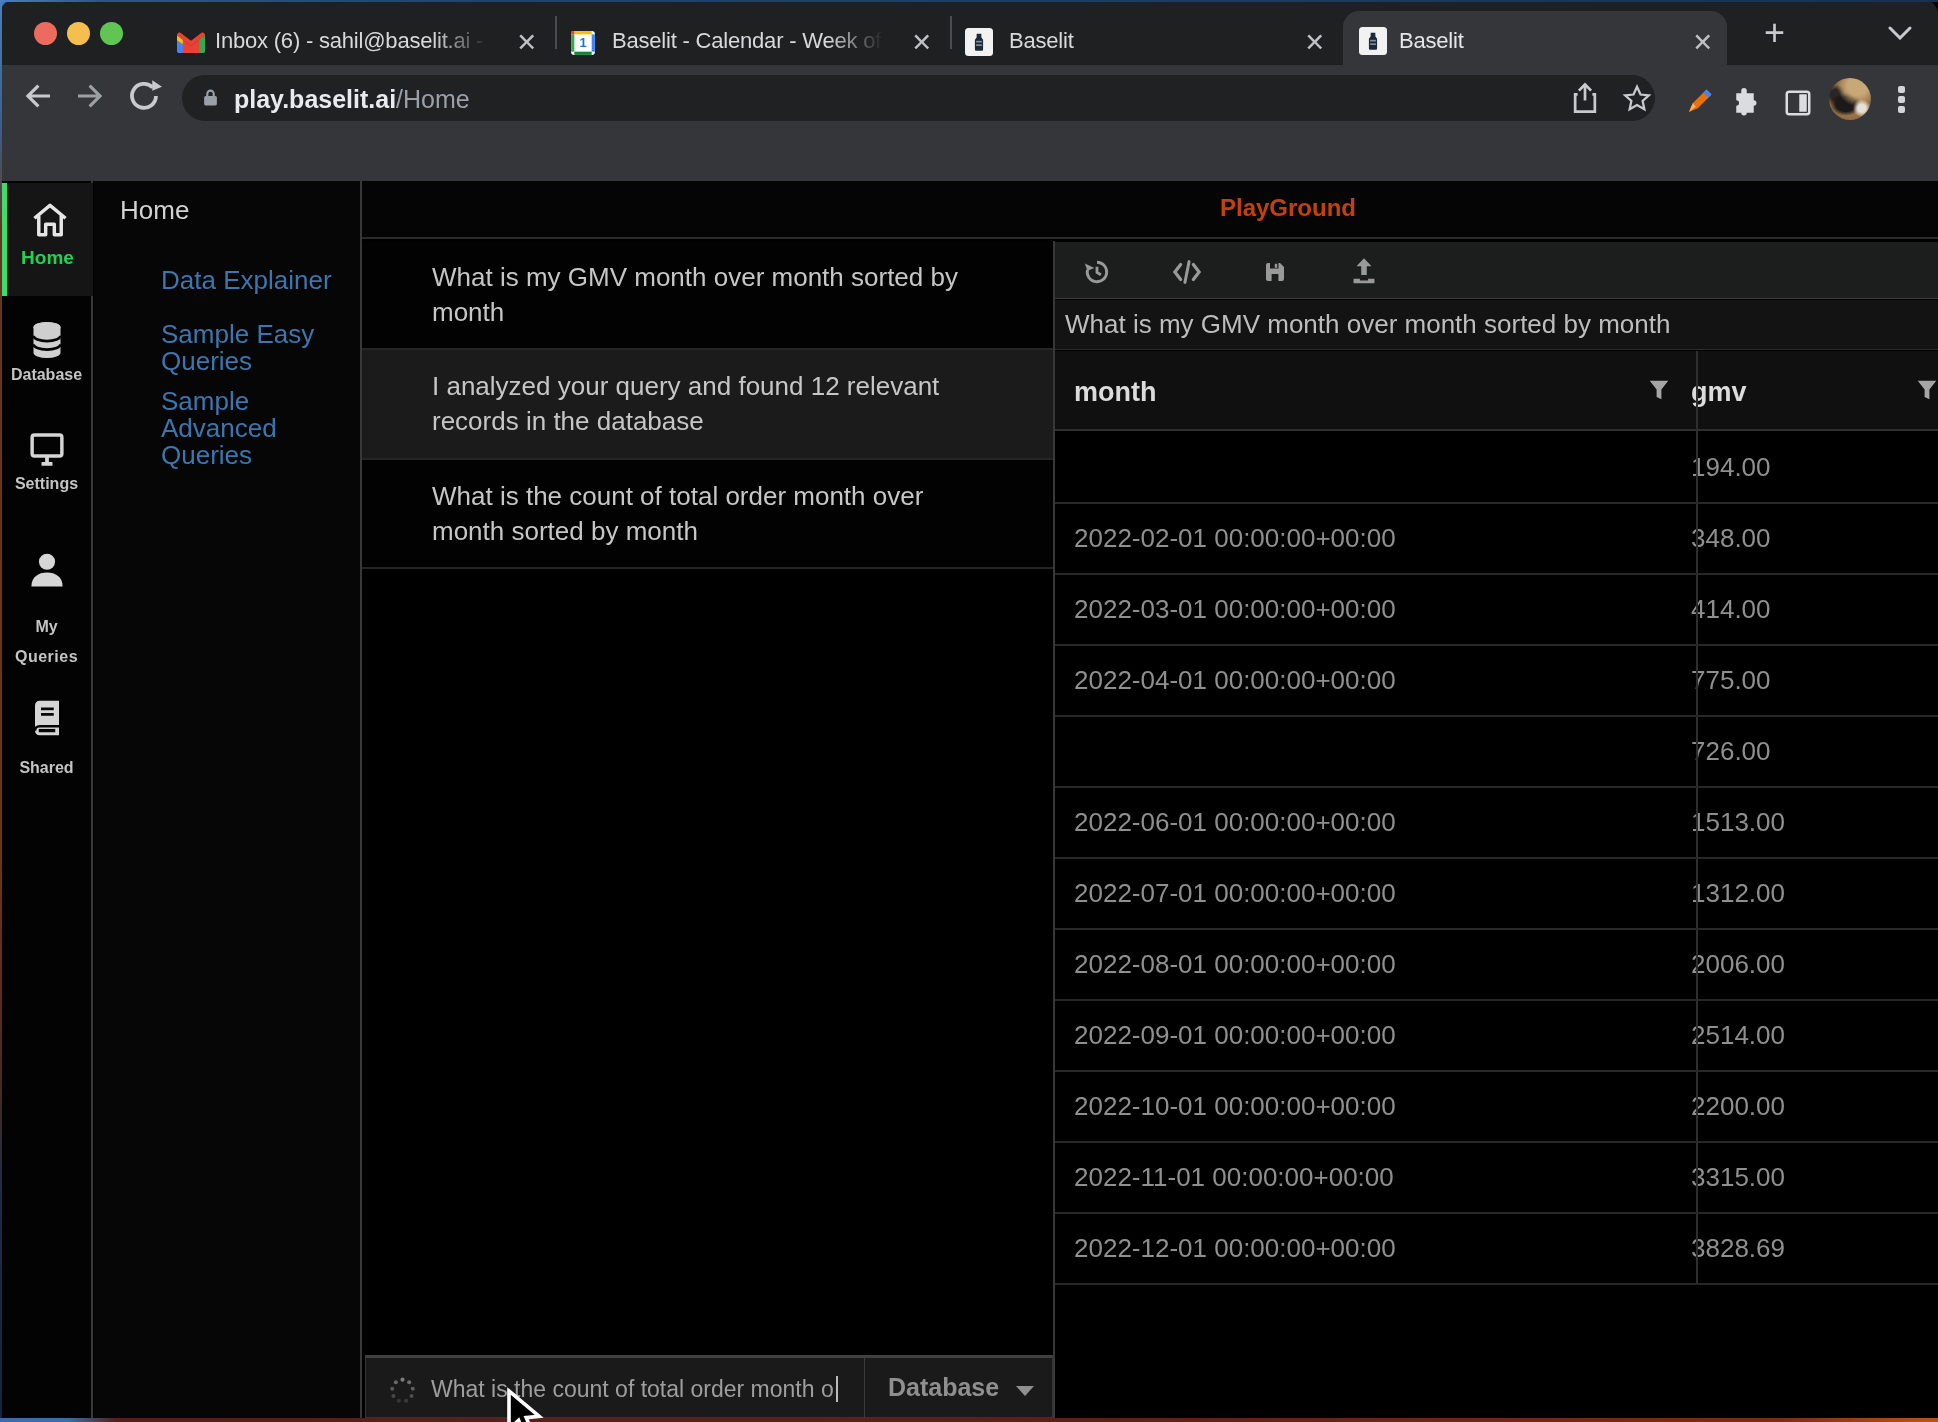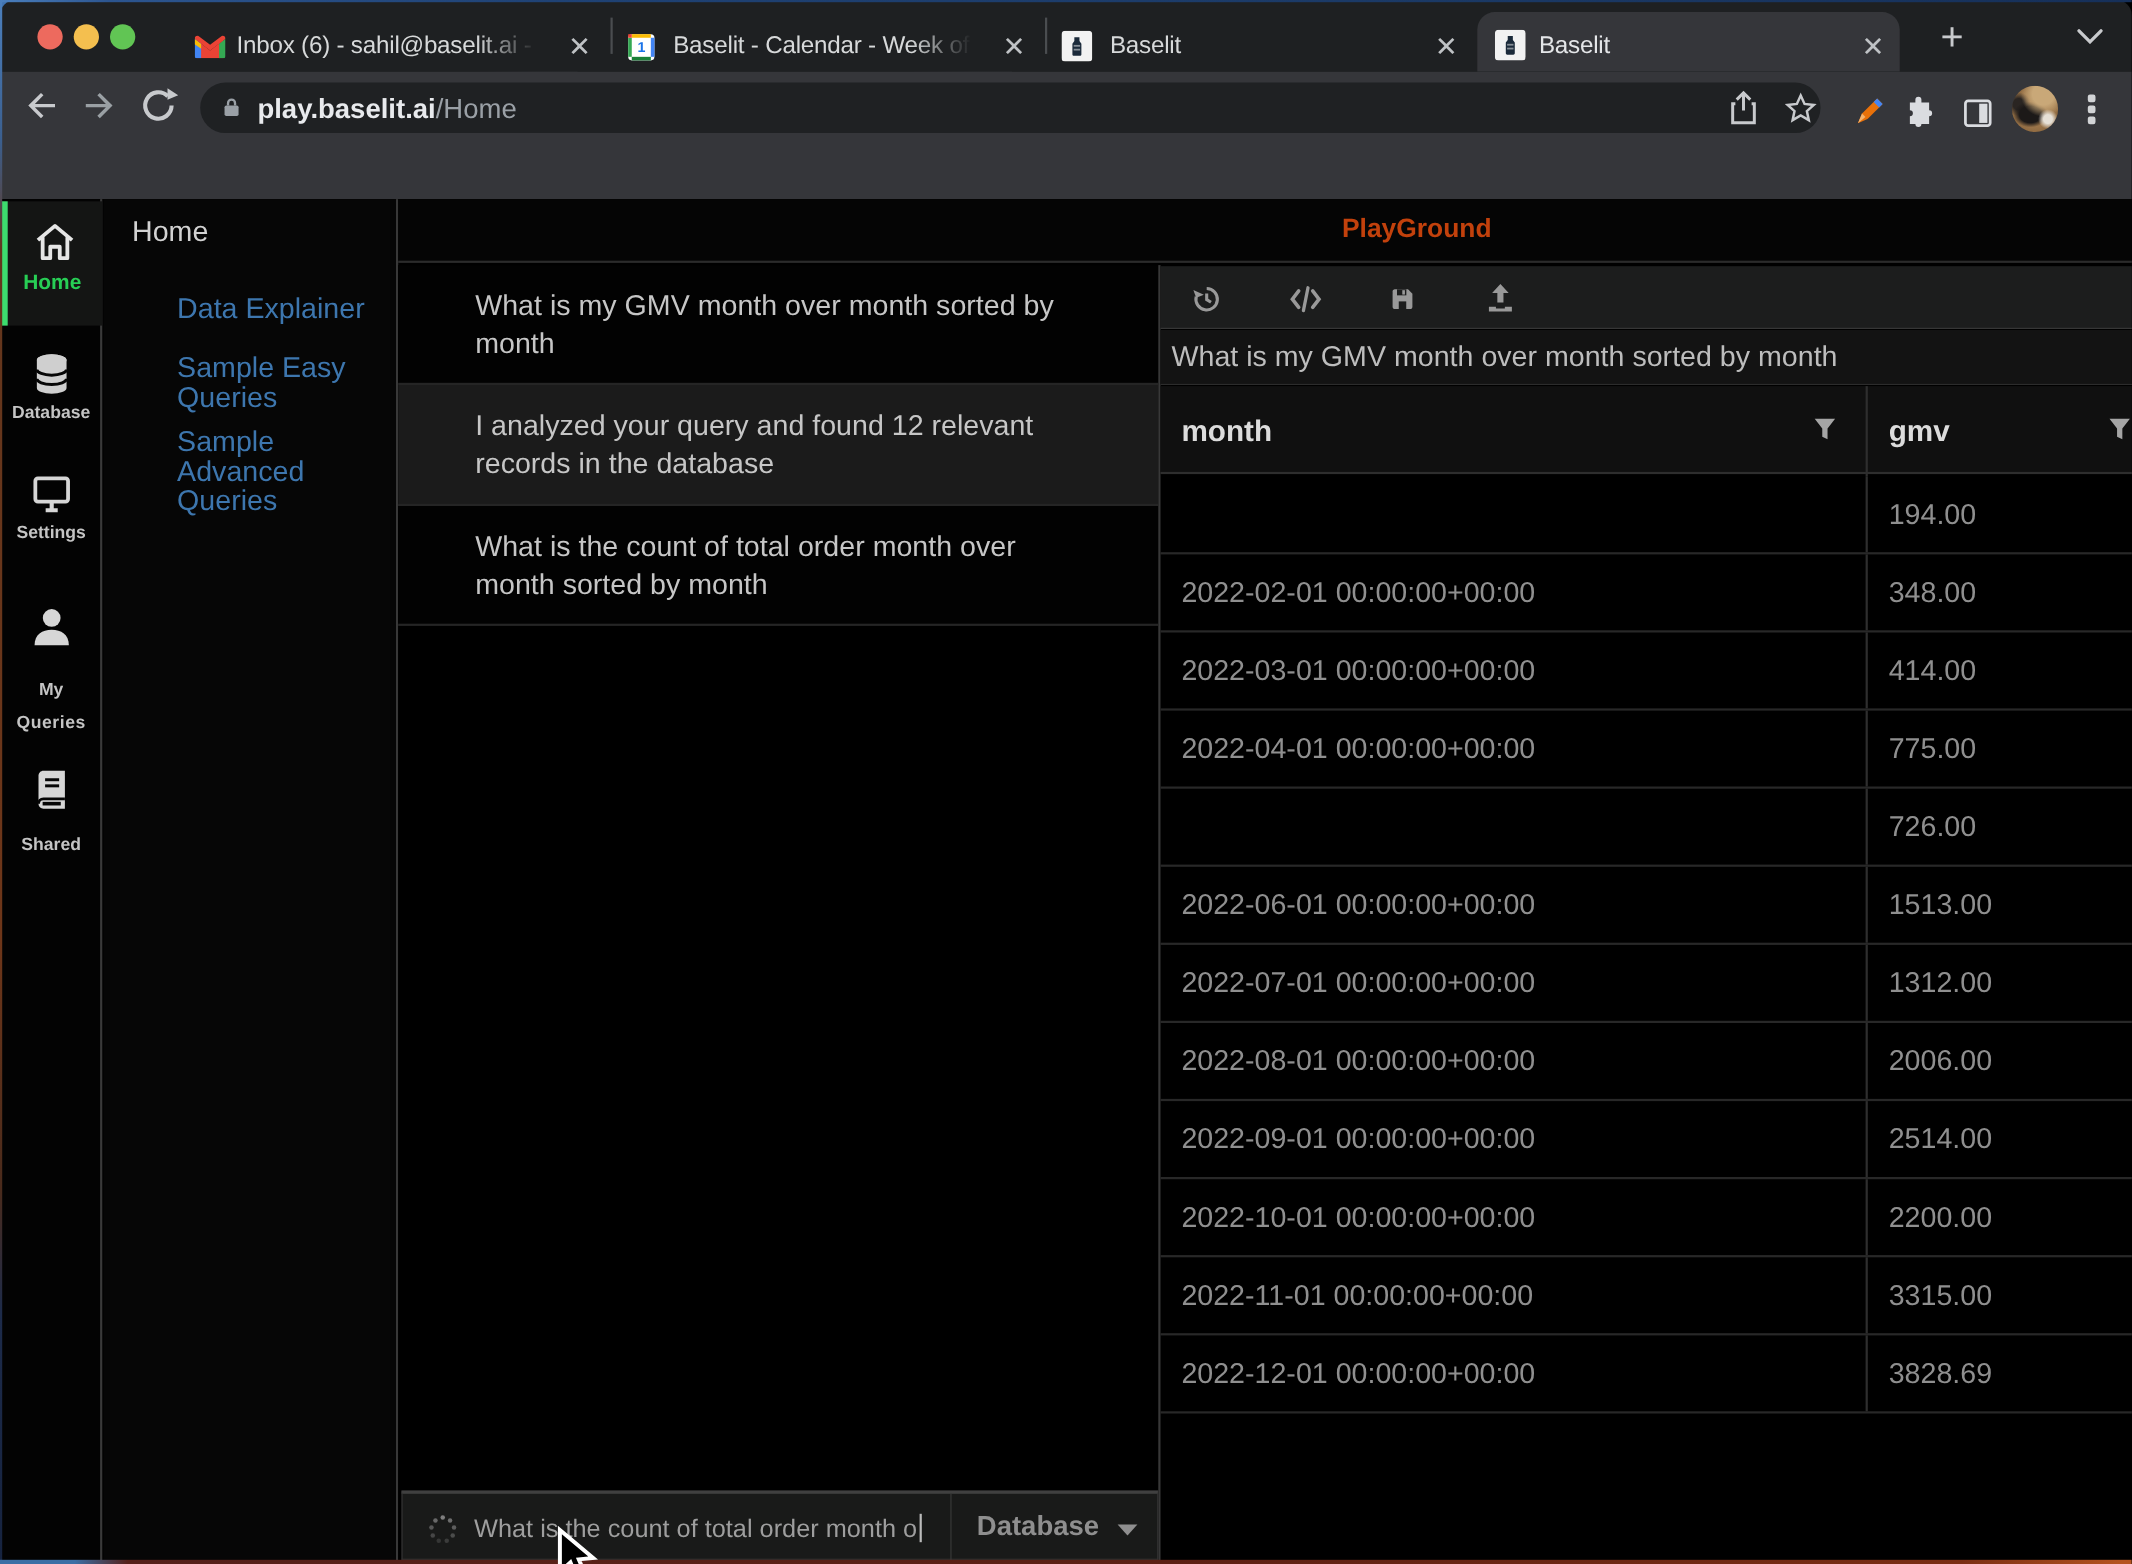--- a/index.html
+++ b/index.html
@@ -33,21 +33,21 @@
   #inputbar { position:absolute; left:3px; top:1114px; width:688px; height:63px; background:#191a19; border:1px solid #343434; border-top:3px solid #404040; color:#9a9a9a; font-size:23px; }
 
   
   #rpanel { left:1053px; top:60px; width:885px; height:1181px; background:#000; border-left:2px solid #383838; }
   #rtoolbar { position:absolute; left:0; top:1px; width:885px; height:57px; background:#1c1d1d; border-bottom:1px solid #3a3a3a; }
   #queryrow { position:absolute; left:0; top:59px; width:885px; height:50px; background:#131313; border-bottom:1px solid #2c2c2c; color:#bdbdbd; font-size:26px; line-height:48px; padding-left:10px; }
   #thead { position:absolute; left:0; top:110px; width:885px; height:80px; background:#101010; border-bottom:2px solid #2e2e2e; color:#dcdcdc; font-weight:bold; font-size:27px; }
   .trow { position:absolute; left:0; width:885px; height:71px; border-bottom:2px solid #282828; color:#8f8f8f; font-size:26px; line-height:69px; }
   .cdiv { position:absolute; left:641px; top:0; width:2px; height:100%; background:#2e2e2e; }
   .cell1 { position:absolute; left:19px; top:0; }
-  .cell2 { position:absolute; left:662px; top:0;text-align:center; }
+  .cell2 { position:absolute; left:636px; top:0;text-align:center; }
 </style>
 </head>
 <body>
   <div class="abs" style="left:0;top:0;width:26px;height:26px;background:#3f72b0"></div>
   <div class="abs" id="tabstrip">
     <div class="tlight" style="left:34px;background:#ed6a5e"></div>
     <div class="tlight" style="left:67px;background:#f4bf4f"></div>
     <div class="tlight" style="left:100px;background:#61c554"></div>
 
     <div class="tab" style="left:165px;width:390px;">

